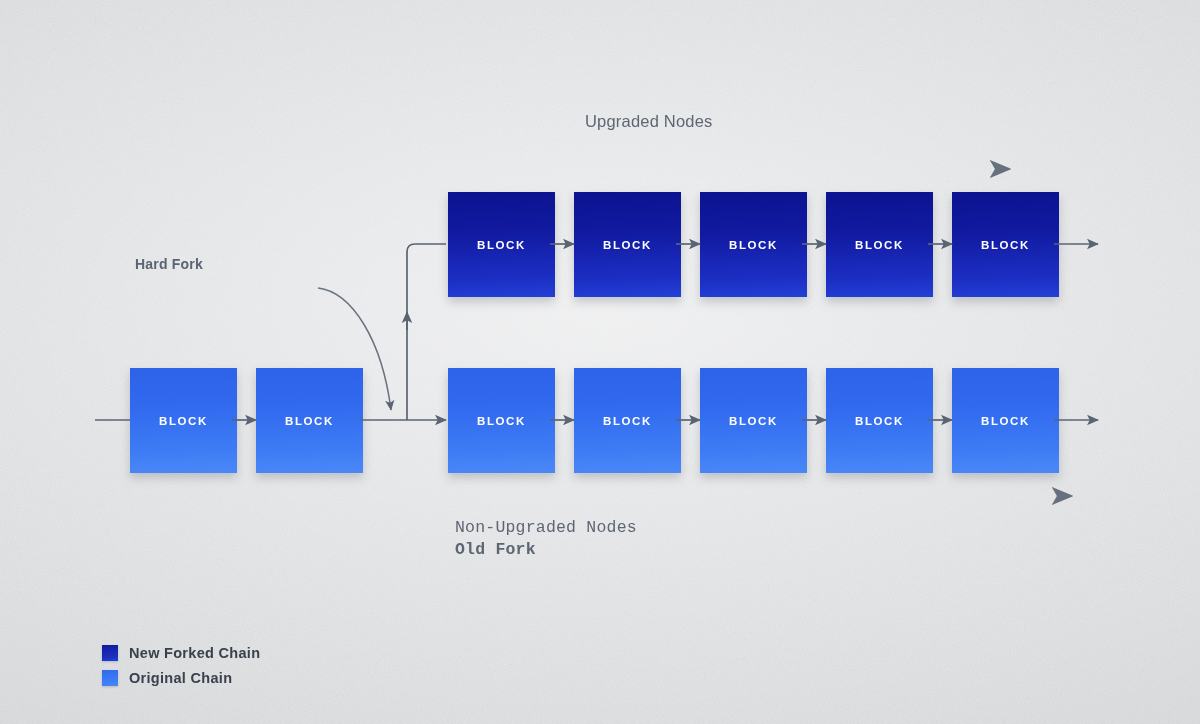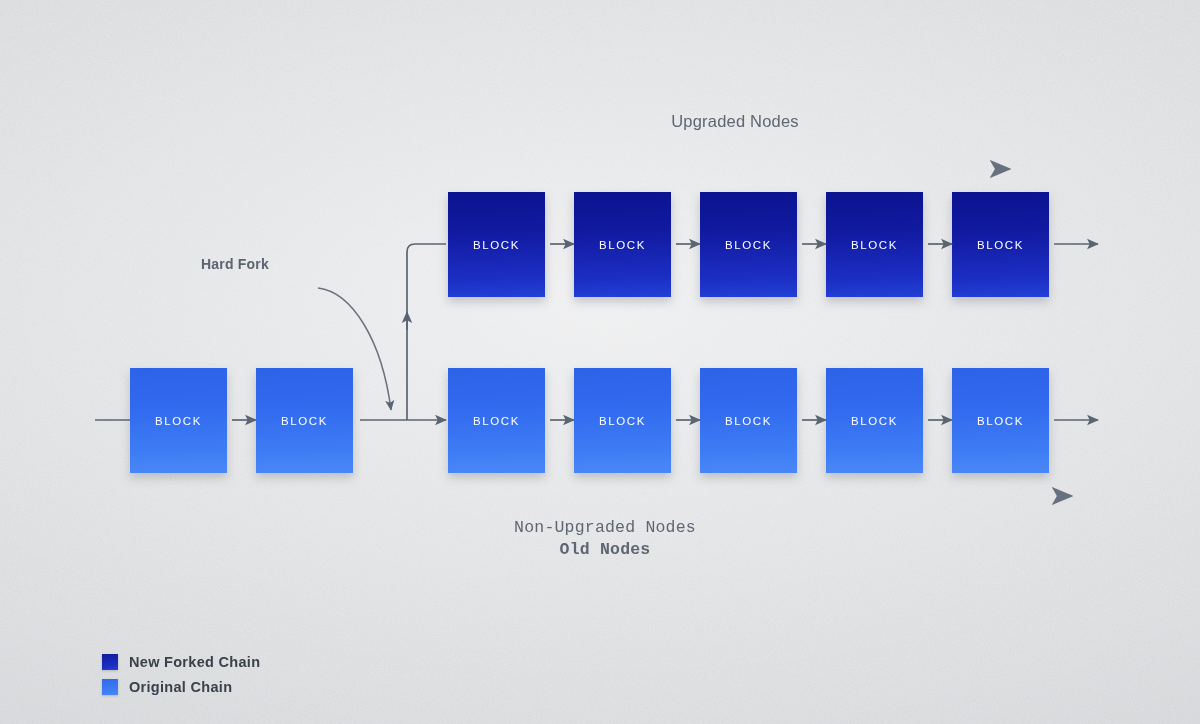--- a/index.html
+++ b/index.html
@@ -18,57 +18,57 @@
   #vignette {
     position:absolute; inset:0; z-index:0; pointer-events:none;
     background:
       radial-gradient(120% 95% at 50% 42%, rgba(255,255,255,.55) 0%, rgba(255,255,255,0) 55%, rgba(170,174,180,.30) 100%);
   }
   #stage { position:absolute; inset:0; z-index:2; }
 
   
   .block {
     position:absolute;
-    width:97px; height:105px;
+    width:107px; height:105px;
     display:flex; align-items:center; justify-content:center;
     color:#ffffff;
     font-size:11.5px;
     letter-spacing:1.6px;
-    font-weight:400;
+    font-weight:700;
     box-shadow:0 5px 9px rgba(110,116,126,.34);
   }
   .block.new  { background:linear-gradient(178deg,#0b1390 0%, #111aa0 38%, #1c2fc4 82%, #2340d6 100%); }
   .block.orig { background:linear-gradient(178deg,#2e63e8 0%, #3068ee 32%, #3d7bf4 76%, #4a88f8 100%); }
 
   
   #wires { position:absolute; inset:0; z-index:1; }
 
   
   .lbl {
     position:absolute;
     color:#5d6672;
-    text-align:center;
+    text-align:left;
     line-height:1.32;
     font-size:16.5px;
     letter-spacing:.2px;
   }
   .lbl .l1 { font-weight:400; display:block; }
   .lbl .l2 { font-weight:700; display:block; }
   #label-upgraded { left:585px; top:111px; width:300px; }
   #label-nonupgraded { left:455px; top:517px; width:300px;font-family:Liberation Mono, monospace; }
   #label-hardfork {
     left:135px; top:256px; width:200px;
     font-size:14px; font-weight:700; line-height:1.24;
     color:#5b6472;
   }
   #label-hardfork .l1, #label-hardfork .l2 { font-weight:700; }
 
   
   #legend { position:absolute; left:102px; top:645px; }
-  .legend-row { display:flex; align-items:flex-end; height:25px; }
+  .legend-row { display:flex; align-items:flex-start; height:25px; }
   .legend-swatch { width:16px; height:16px; flex:none; box-shadow:0 1px 2px rgba(110,116,126,.35); }
   .legend-swatch.new  { background:linear-gradient(170deg,#111a9c 0%, #1b2ec0 70%, #2340d6 100%); }
   .legend-swatch.orig { background:linear-gradient(170deg,#3069ee 0%, #3f7df5 70%, #4a88f8 100%); }
   .legend-text {
     margin-left:11px; font-size:14.5px; font-weight:700;
     color:#3a414c; letter-spacing:.3px; white-space:nowrap;
   }
 </style>
 </head>
 <body>
@@ -179,21 +179,21 @@
   <div class="block orig" style="left:952px; top:368px;">
     <span>BLOCK</span>
   </div>
 
   <div class="lbl" id="label-upgraded">
     <span class="l1">Upgraded Nodes</span>
   </div>
 
   <div class="lbl" id="label-nonupgraded">
     <span class="l1">Non-Upgraded Nodes</span>
-    <span class="l2">Old Nodes</span>
+    <span class="l2">Old Fork</span>
   </div>
 
   <div class="lbl" id="label-hardfork">
     <span class="l1">Hard Fork</span>
   </div>
 
   <div id="legend">
     <div class="legend-row">
       <span class="legend-swatch new"></span>
       <span class="legend-text">New Forked Chain</span>

